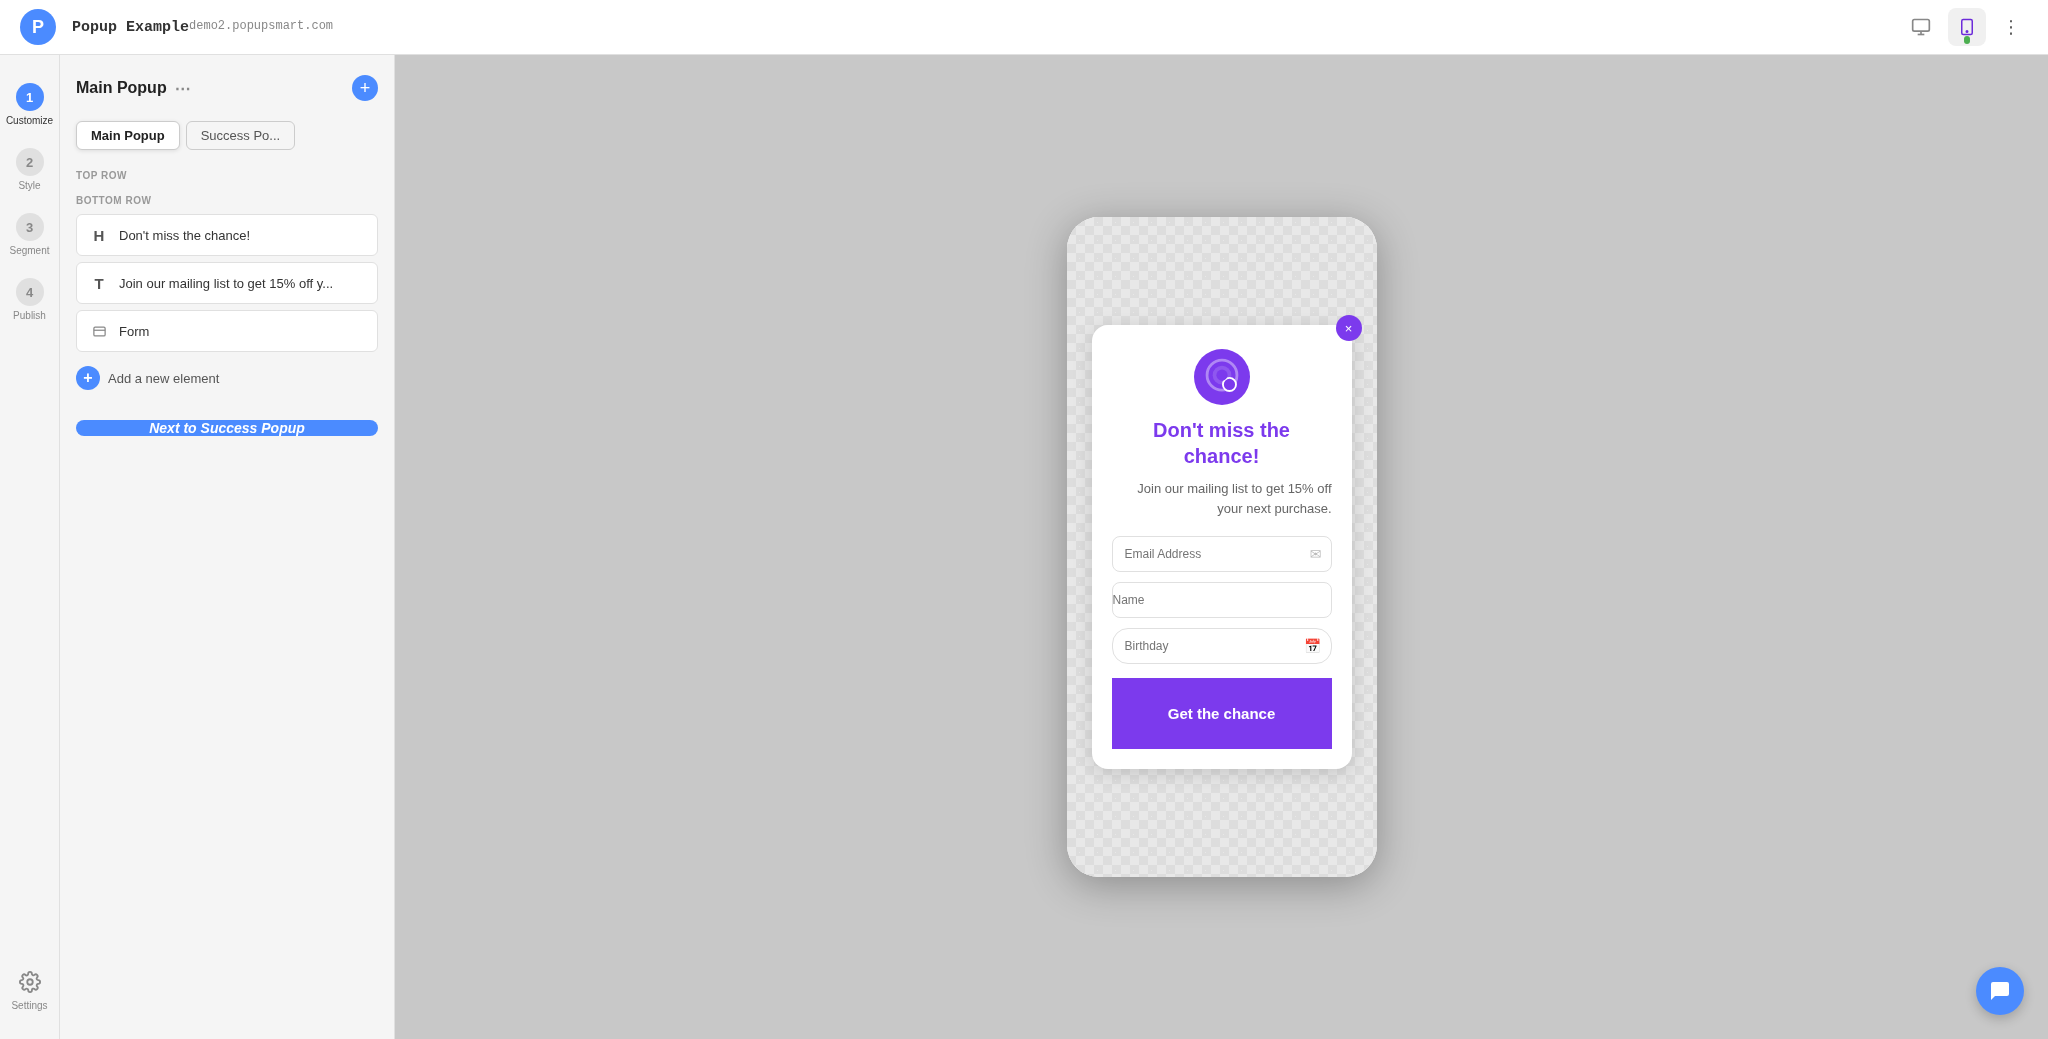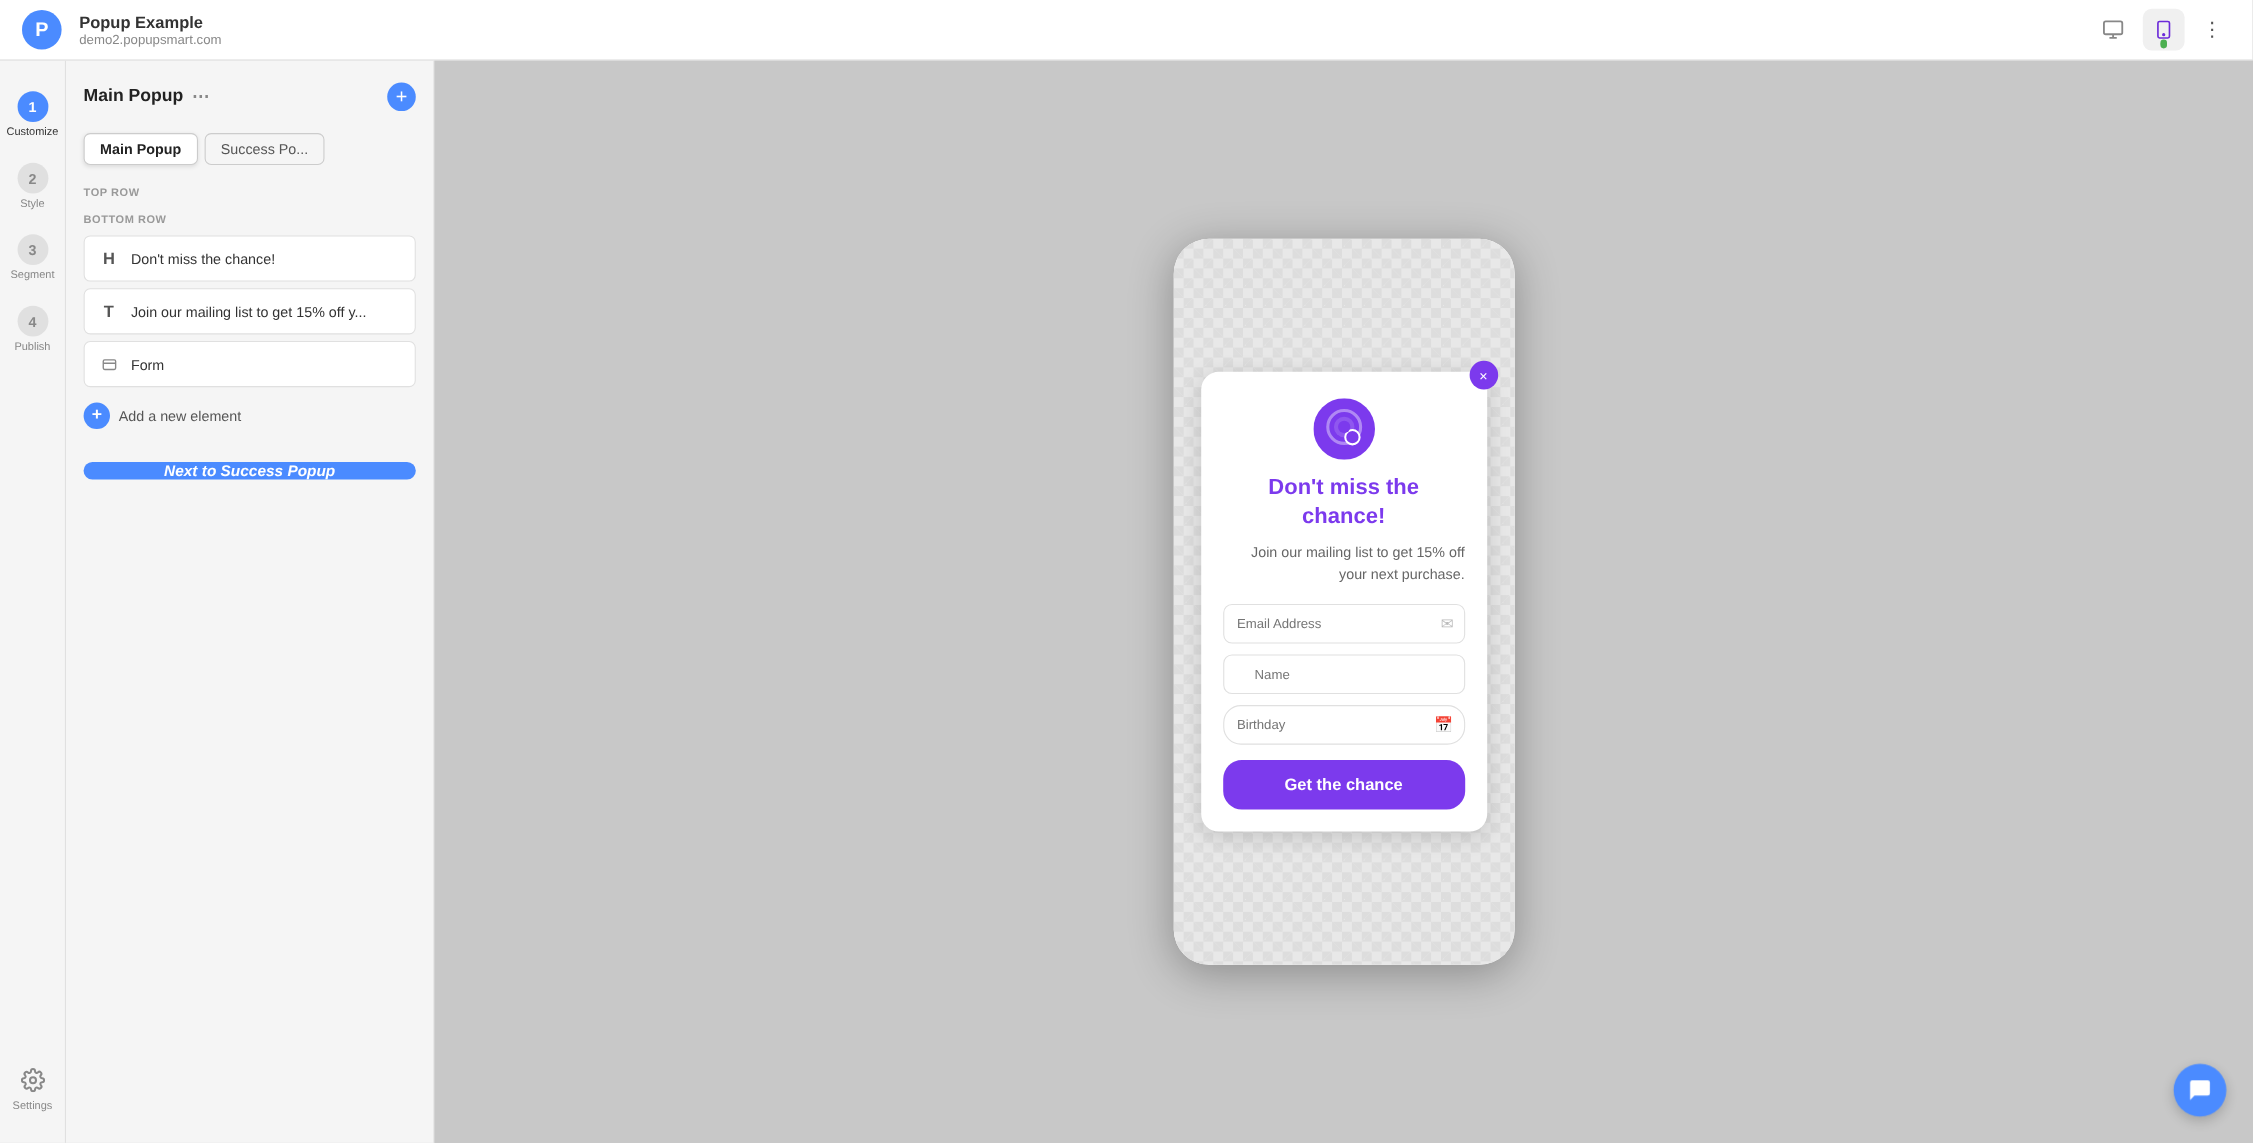--- a/index.html
+++ b/index.html
@@ -16,21 +16,21 @@
       flex-shrink: 0;
       gap: 16px;
     }
     .top-bar-logo {
       width: 36px; height: 36px;
       background: #4B8BFF;
       border-radius: 50%;
       display: flex; align-items: center; justify-content: center;
       color: white; font-weight: bold; font-size: 18px;
     }
-    .top-bar-title { display: flex; flex-direction: column; }
+    .top-bar-title { display: flex; flex-direction: row; font-family: Liberation Mono, monospace; }
     .top-bar-title .title { font-size: 15px; font-weight: 600; color: #333; }
     .top-bar-title .subtitle { font-size: 12px; color: #888; }
     .top-bar-spacer { flex: 1; }
     .top-bar-icons { display: flex; align-items: center; gap: 8px; }
     .device-btn {
       width: 38px; height: 38px;
       border-radius: 8px;
       border: none;
       background: transparent;
       display: flex; align-items: center; justify-content: center;
@@ -213,22 +213,22 @@
     .input-icon {
       position: absolute; right: 10px; top: 50%; transform: translateY(-50%);
       color: #bbb; font-size: 14px;
     }
 
     .popup-submit-btn {
       width: 100%;
       background: #7C3AED;
       color: white;
       border: none;
-      border-radius: 17px;
-      padding: 14px;
+      border-radius: 0;
+      padding: 27px;
       font-size: 15px; font-weight: 600;
       cursor: pointer;
       margin-top: 4px;
     }
 
     
     .outer-phone {
       width: 310px;
       height: 660px;
       background: white;
@@ -441,21 +441,21 @@
           <p class="popup-subtext">Join our mailing list to get 15% off your next purchase.</p>
 
           
           <div class="input-wrap">
             <input type="text" style="width: 100%; border: 1px solid rgb(224, 224, 224); border-radius: 8px; padding: 10px 32px 10px 12px; font-size: 12px; color: rgb(170, 170, 170); outline: none;" placeholder="Email Address">
             <span class="input-icon">✉</span>
           </div>
 
           
           <div class="input-wrap">
-            <input type="text" style="width: 100%; border: 1px solid rgb(224, 224, 224); border-radius: 8px; padding: 10px 28px; font-size: 12px; color: rgb(170, 170, 170); outline: none;" placeholder="Name">
+            <input type="text" style="width: 100%; border: 1px solid rgb(224, 224, 224); border-radius: 8px; padding: 10px 0; font-size: 12px; color: rgb(170, 170, 170); outline: none;" placeholder="Name">
           </div>
 
           
           <div class="input-wrap">
             <input type="text" style="width: 100%; border: 1px solid rgb(224, 224, 224); border-radius: 16px; padding: 10px 32px 10px 12px; font-size: 12px; color: #be185d; outline: none;" placeholder="Birthday">
             <span class="input-icon">📅</span>
           </div>
 
           
           <button class="popup-submit-btn">Get the chance</button>

